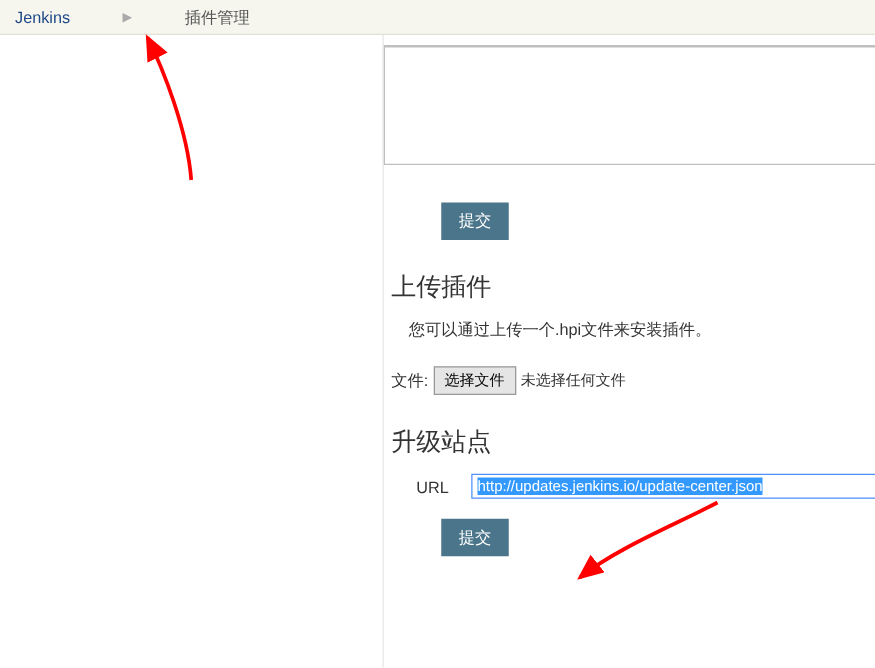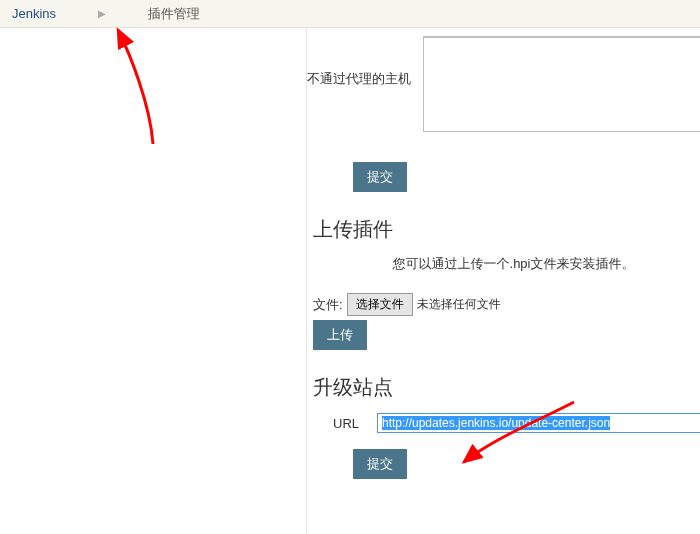--- a/index.html
+++ b/index.html
@@ -26,21 +26,21 @@
     height: 96px; background: #fff; margin-right: -10px;
   }
 
   .btn {
     display: inline-block; background: #4b758b; color: #fff;
     font-size: 13px; padding: 6px 14px; border: none; cursor: pointer;
   }
   .btn-row { margin-left: 46px; margin-top: 30px; }
 
   .section-title { font-size: 20px; font-weight: normal; margin: 24px 0 12px 6px; }
-  .desc { font-size: 13px; margin-left: 20px; margin-bottom: 20px; color: #333; text-align: center; }
+  .desc { font-size: 13px; margin-left: 20px; margin-bottom: 20px; color: #333; }
 
   .file-row { margin-left: 6px; margin-bottom: 4px; font-size: 13px; display: flex; align-items: center; gap: 4px; }
   .file-btn {
     font-size: 12px; padding: 2px 8px; border: 1px solid #999; background: #e5e5e5; cursor: pointer;
   }
   .file-status { font-size: 12px; color: #333; }
   .btn-row2 { margin-left: 6px; }
   .btn-row3 { margin-left: 46px; margin-top: 16px; margin-bottom: 20px; }
 
   .url-row { display: flex; align-items: center; margin-left: 26px; margin-top: 8px; }
@@ -65,40 +65,36 @@
   <span class="sep">▶</span>
   <span class="current">插件管理</span>
 </div>
 
 <div class="content-wrap">
   <div class="vline"></div>
 
   <div class="main">
 
     <div class="row">
-      <div class="row-label">不通过代理的主机</div>
       <div class="textarea-box"></div>
     </div>
 
     <div class="btn-row">
       <button class="btn">提交</button>
     </div>
 
     <div class="section-title">上传插件</div>
     <div class="desc">您可以通过上传一个.hpi文件来安装插件。</div>
 
     <div class="file-row">
       <span>文件:</span>
       <button class="file-btn">选择文件</button>
       <span class="file-status">未选择任何文件</span>
     </div>
 
-    <div class="btn-row2">
-      <button class="btn">上传</button>
-    </div>
 
     <div class="section-title">升级站点</div>
 
     <div class="url-row">
       <div class="url-label">URL</div>
       <div class="url-input"><span class="sel">http://updates.jenkins.io/update-center.json</span></div>
     </div>
 
     <div class="btn-row3">
       <button class="btn">提交</button>

